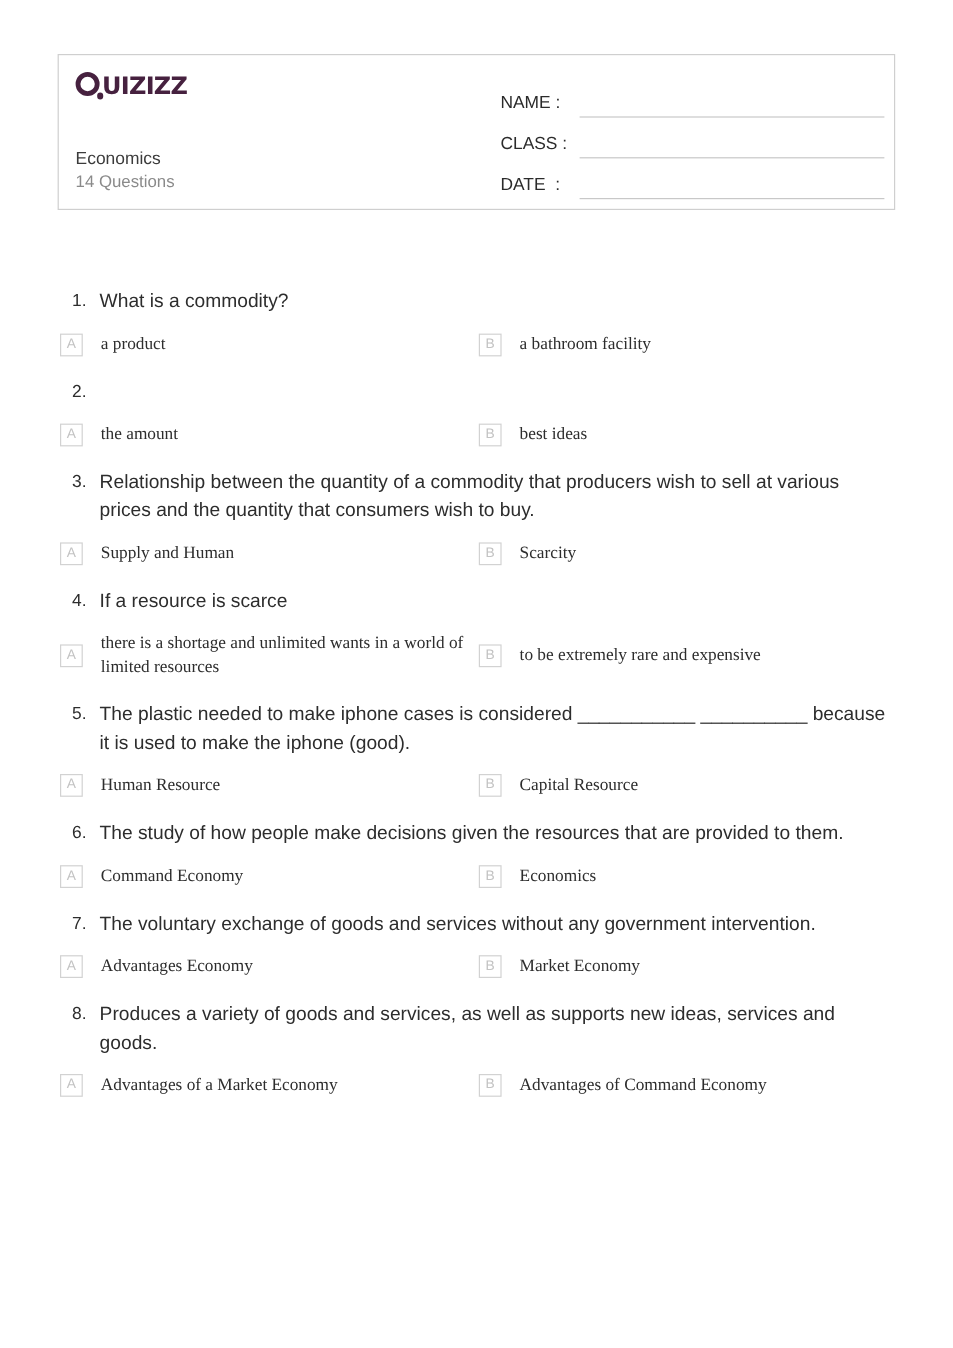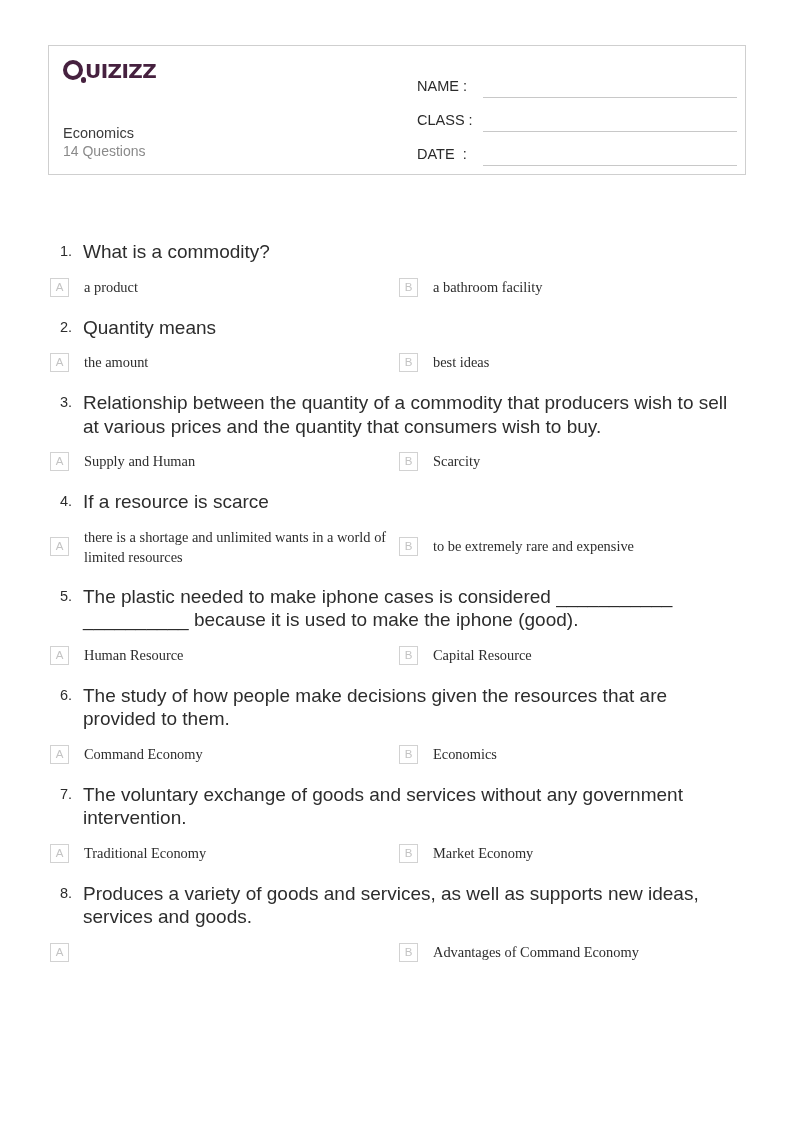--- a/index.html
+++ b/index.html
@@ -134,21 +134,21 @@
     width: 35px;
     flex: 0 0 35px;
     text-align: left;
     padding-left: 12px;
     font-size: 14.5px;
     color: #2d2d2d;
     line-height: 23px;
   }
   .q-text {
     flex: 1 1 auto;
-    font-size: 19px;
+    font-size: 16px;
     color: #2d2d2d;
     line-height: 23.5px;
     padding-right: 4px;
   }
 
   .options {
     display: flex;
     padding-top: 13px;
     padding-bottom: 6px;
   }
@@ -232,21 +232,20 @@
         <div class="opt opt-b">
           <span class="opt-letter">B</span>
           <span class="opt-text">a bathroom facility</span>
         </div>
       </div>
     </div>
 
     <div class="q-block">
       <div class="q-line">
         <span class="q-num">2.</span>
-        <span class="q-text">Quantity means</span>
       </div>
       <div class="options">
         <div class="opt opt-a">
           <span class="opt-letter">A</span>
           <span class="opt-text">the amount</span>
         </div>
         <div class="opt opt-b">
           <span class="opt-letter">B</span>
           <span class="opt-text">best ideas</span>
         </div>
@@ -322,37 +321,38 @@
     </div>
 
     <div class="q-block">
       <div class="q-line">
         <span class="q-num">7.</span>
         <span class="q-text">The voluntary exchange of goods and services without any government intervention.</span>
       </div>
       <div class="options">
         <div class="opt opt-a">
           <span class="opt-letter">A</span>
-          <span class="opt-text">Traditional Economy</span>
+          <span class="opt-text">Advantages Economy</span>
         </div>
         <div class="opt opt-b">
           <span class="opt-letter">B</span>
           <span class="opt-text">Market Economy</span>
         </div>
       </div>
     </div>
 
     <div class="q-block">
       <div class="q-line">
         <span class="q-num">8.</span>
         <span class="q-text">Produces a variety of goods and services, as well as supports new ideas, services and goods.</span>
       </div>
       <div class="options">
         <div class="opt opt-a">
           <span class="opt-letter">A</span>
+          <span class="opt-text">Advantages of a Market Economy</span>
         </div>
         <div class="opt opt-b">
           <span class="opt-letter">B</span>
           <span class="opt-text">Advantages of Command Economy</span>
         </div>
       </div>
     </div>
 
   </div>
 </div>

